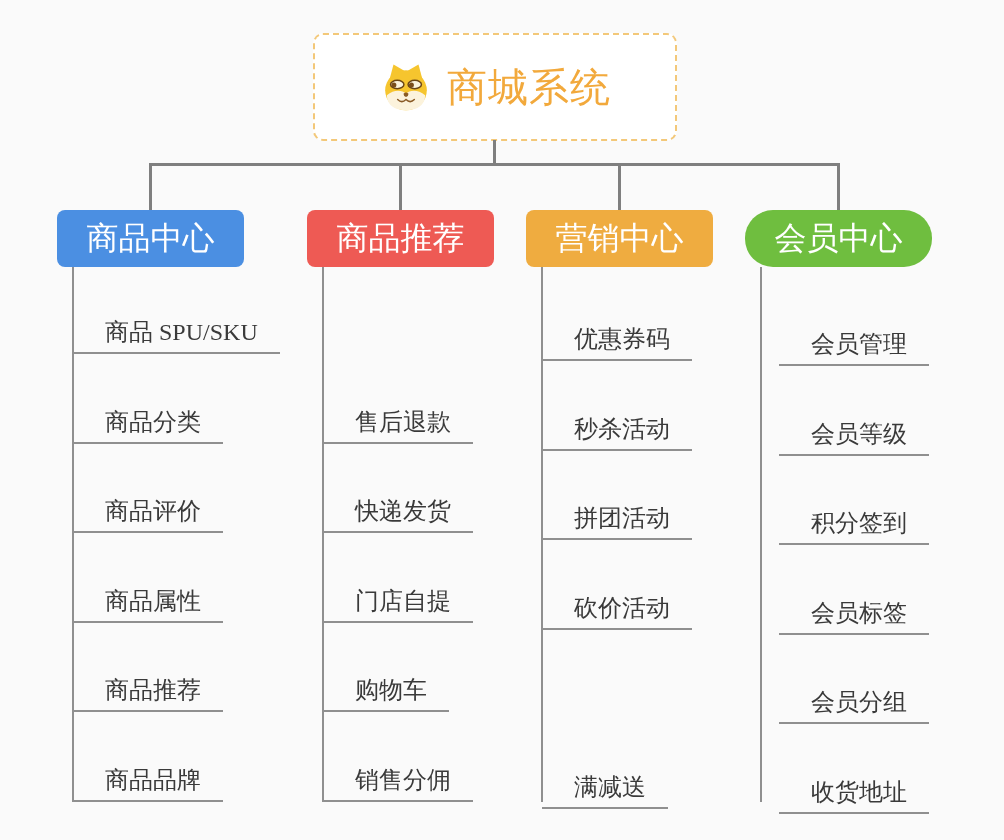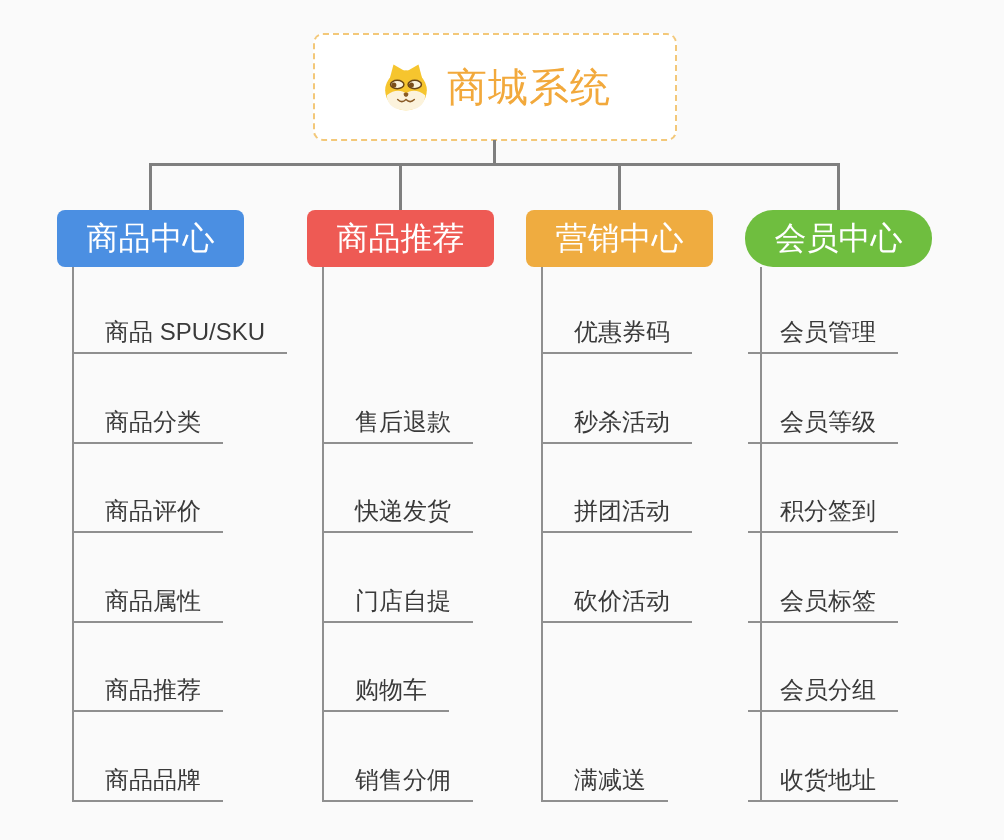--- a/index.html
+++ b/index.html
@@ -34,23 +34,23 @@
   .b1 { left:57px; } .b2 { left:307px; } .b3 { left:526px; } .b4 { left:745px;border-radius:28px; }
 
   
   .vline { position:absolute; top:267px; width:2px; height:535px; background:#8f8f8f; }
   .v1 { left:72px; } .v2 { left:322px; } .v3 { left:541px; } .v4 { left:760px; }
 
   
   .leaf {
     position:absolute; box-sizing:border-box; height:40px; line-height:36px;
     padding:0 22px 0 32px; border-bottom:2px solid #8f8f8f;
-    font-size:24px; color:#3a3a3a; white-space:nowrap; width:max-content;
+    font-size:24px; color:#3a3a3a; white-space:nowrap; width:max-content;font-family:Liberation Serif, serif;
   }
-  .col1 { left:73px; } .col2 { left:323px; } .col3 { left:542px; } .col4 { left:748px; }
+  .col1 { left:73px; } .col2 { left:323px; } .col3 { left:542px;margin-top:7px; } .col4 { left:779px;margin-top:12px; }
   .r0 { top:314px; } .r1 { top:404px; } .r2 { top:493px; }
   .r3 { top:583px; } .r4 { top:672px; } .r5 { top:762px; }
 </style>
 </head>
 <body>
 
 <div class="canvas">
 
   <div class="root">
     <span style="display:flex;">

